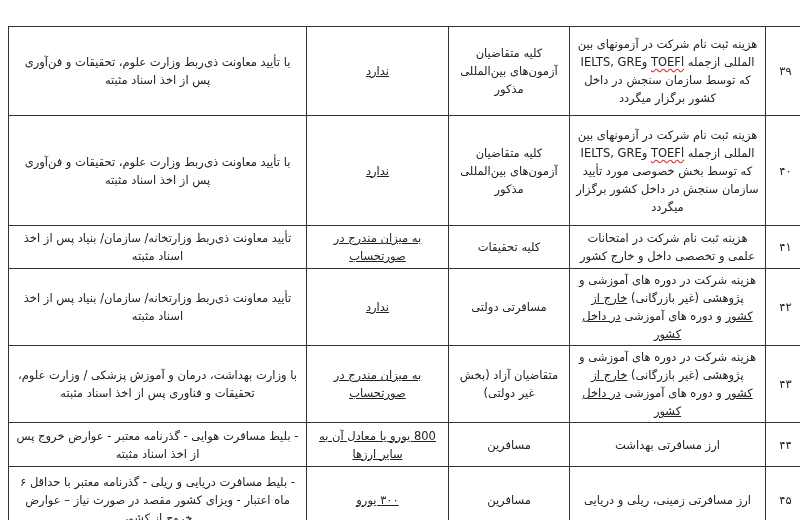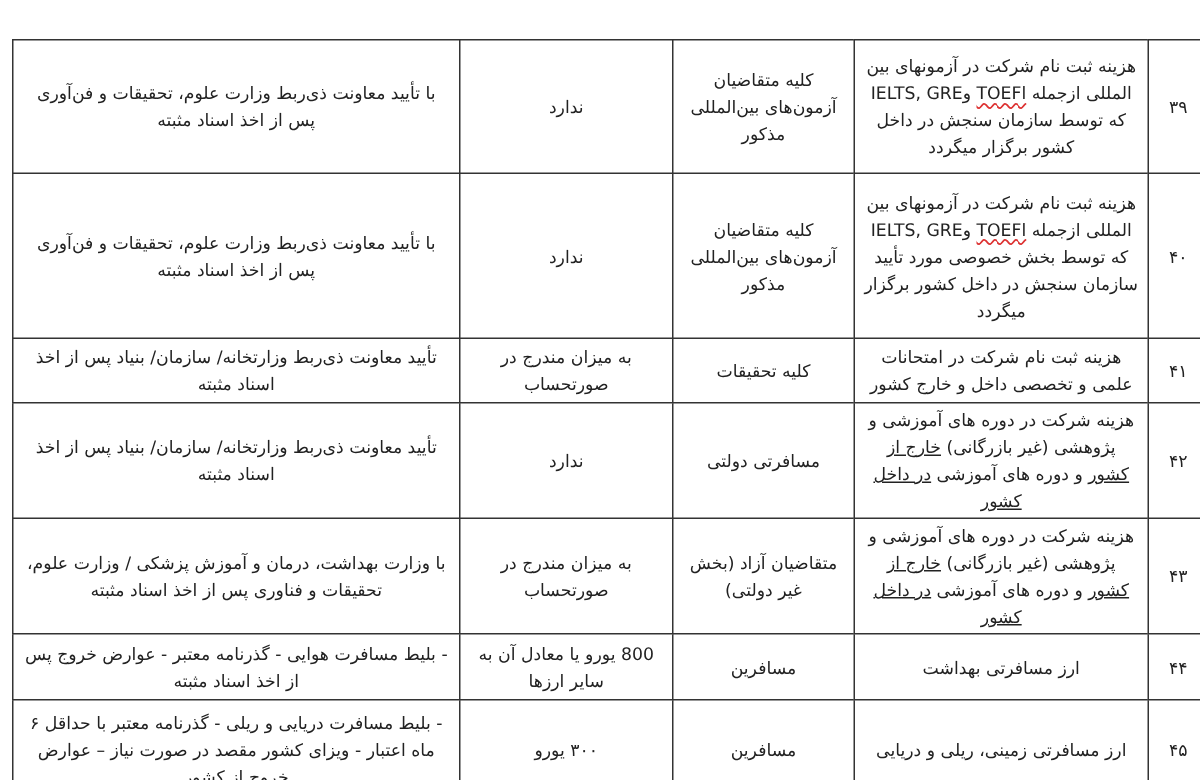--- a/index.html
+++ b/index.html
@@ -11,21 +11,21 @@
     }
     table.doc td {
       border: 1.3px solid #333;
       text-align: center; vertical-align: middle;
       font-size: 11.5px; line-height: 18px;
       padding: 2px 6px; word-wrap: break-word;
     }
     td.c-num { width: 27px; font-size: 12px; }
     td.c-desc { width: 183px; }
     td.c-app { width: 108px; }
-    td.c-limit { width: 129px; }
+    td.c-limit { width: 129px; text-decoration: underline; }
     td.c-doc { width: 285px; }
     .ul { text-decoration: underline; }
     .squig { text-decoration: underline wavy #d33; text-underline-offset: 2px; }
     .ltr { direction: ltr; unicode-bidi: embed; }
   </style>
 </head>
 <body>
 
 <table class="doc">
   <tbody>

